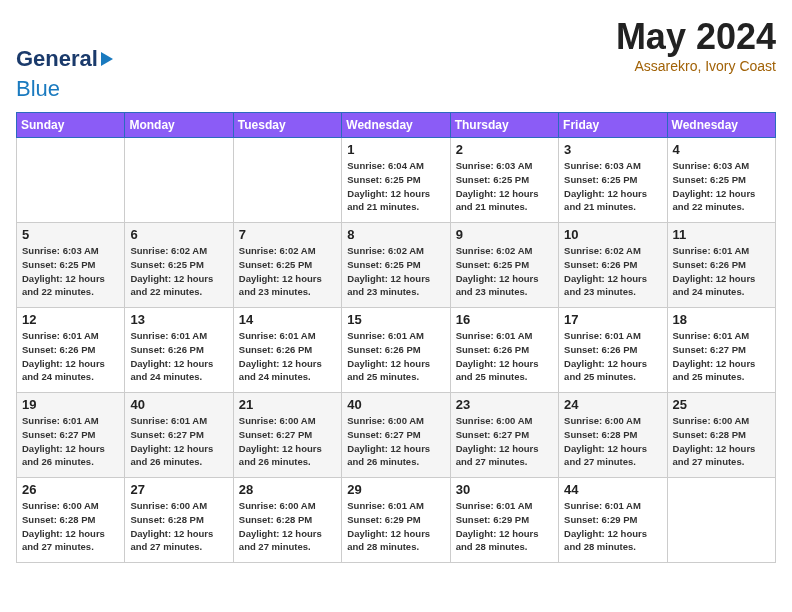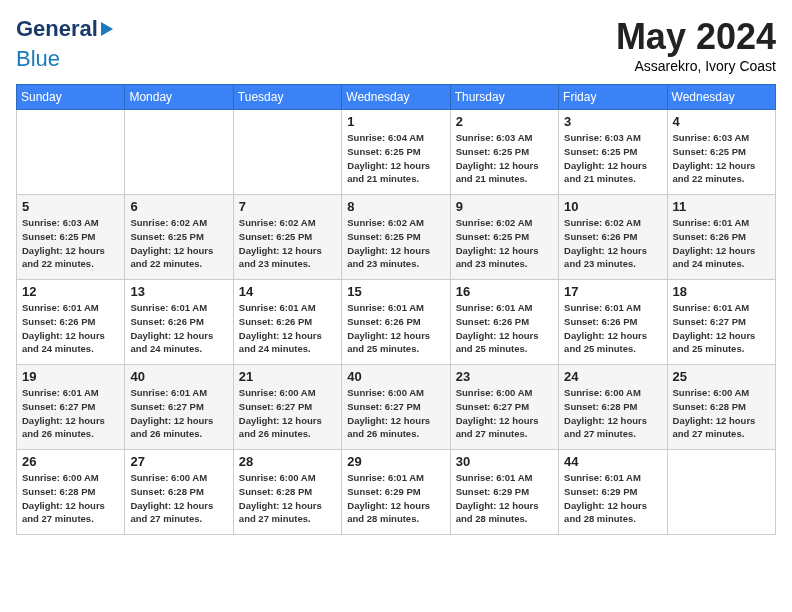--- a/index.html
+++ b/index.html
@@ -17,43 +17,44 @@
       margin-bottom: 10px;
     }
     .logo {
       display: flex;
       flex-direction: column;
       align-items: flex-start;
     }
     .logo-line {
       display: flex;
       align-items: center;
+      margin-top: 30px;
     }
     .title-block {
       text-align: right;
     }
     .title-month {
       font-size: 36px;
       font-weight: bold;
       color: #222;
     }
     .title-location {
       font-size: 14px;
-      color: #000000;
+      color: #a16207;
     }
     table {
       width: 100%;
       border-collapse: collapse;
       table-layout: fixed;
     }
     thead tr th {
-      background: #3b82f6;
+      background: #8b5cf6;
       color: #fff;
       font-size: 12px;
-      font-weight: normal;
+      font-weight: bold;
       padding: 5px 4px;
       text-align: left;
       border: 1px solid #2b6abf;
     }
     tbody tr td {
       border: 1px solid #ccc;
       vertical-align: top;
       padding: 4px 5px;
       font-size: 10px;
       color: #222;

